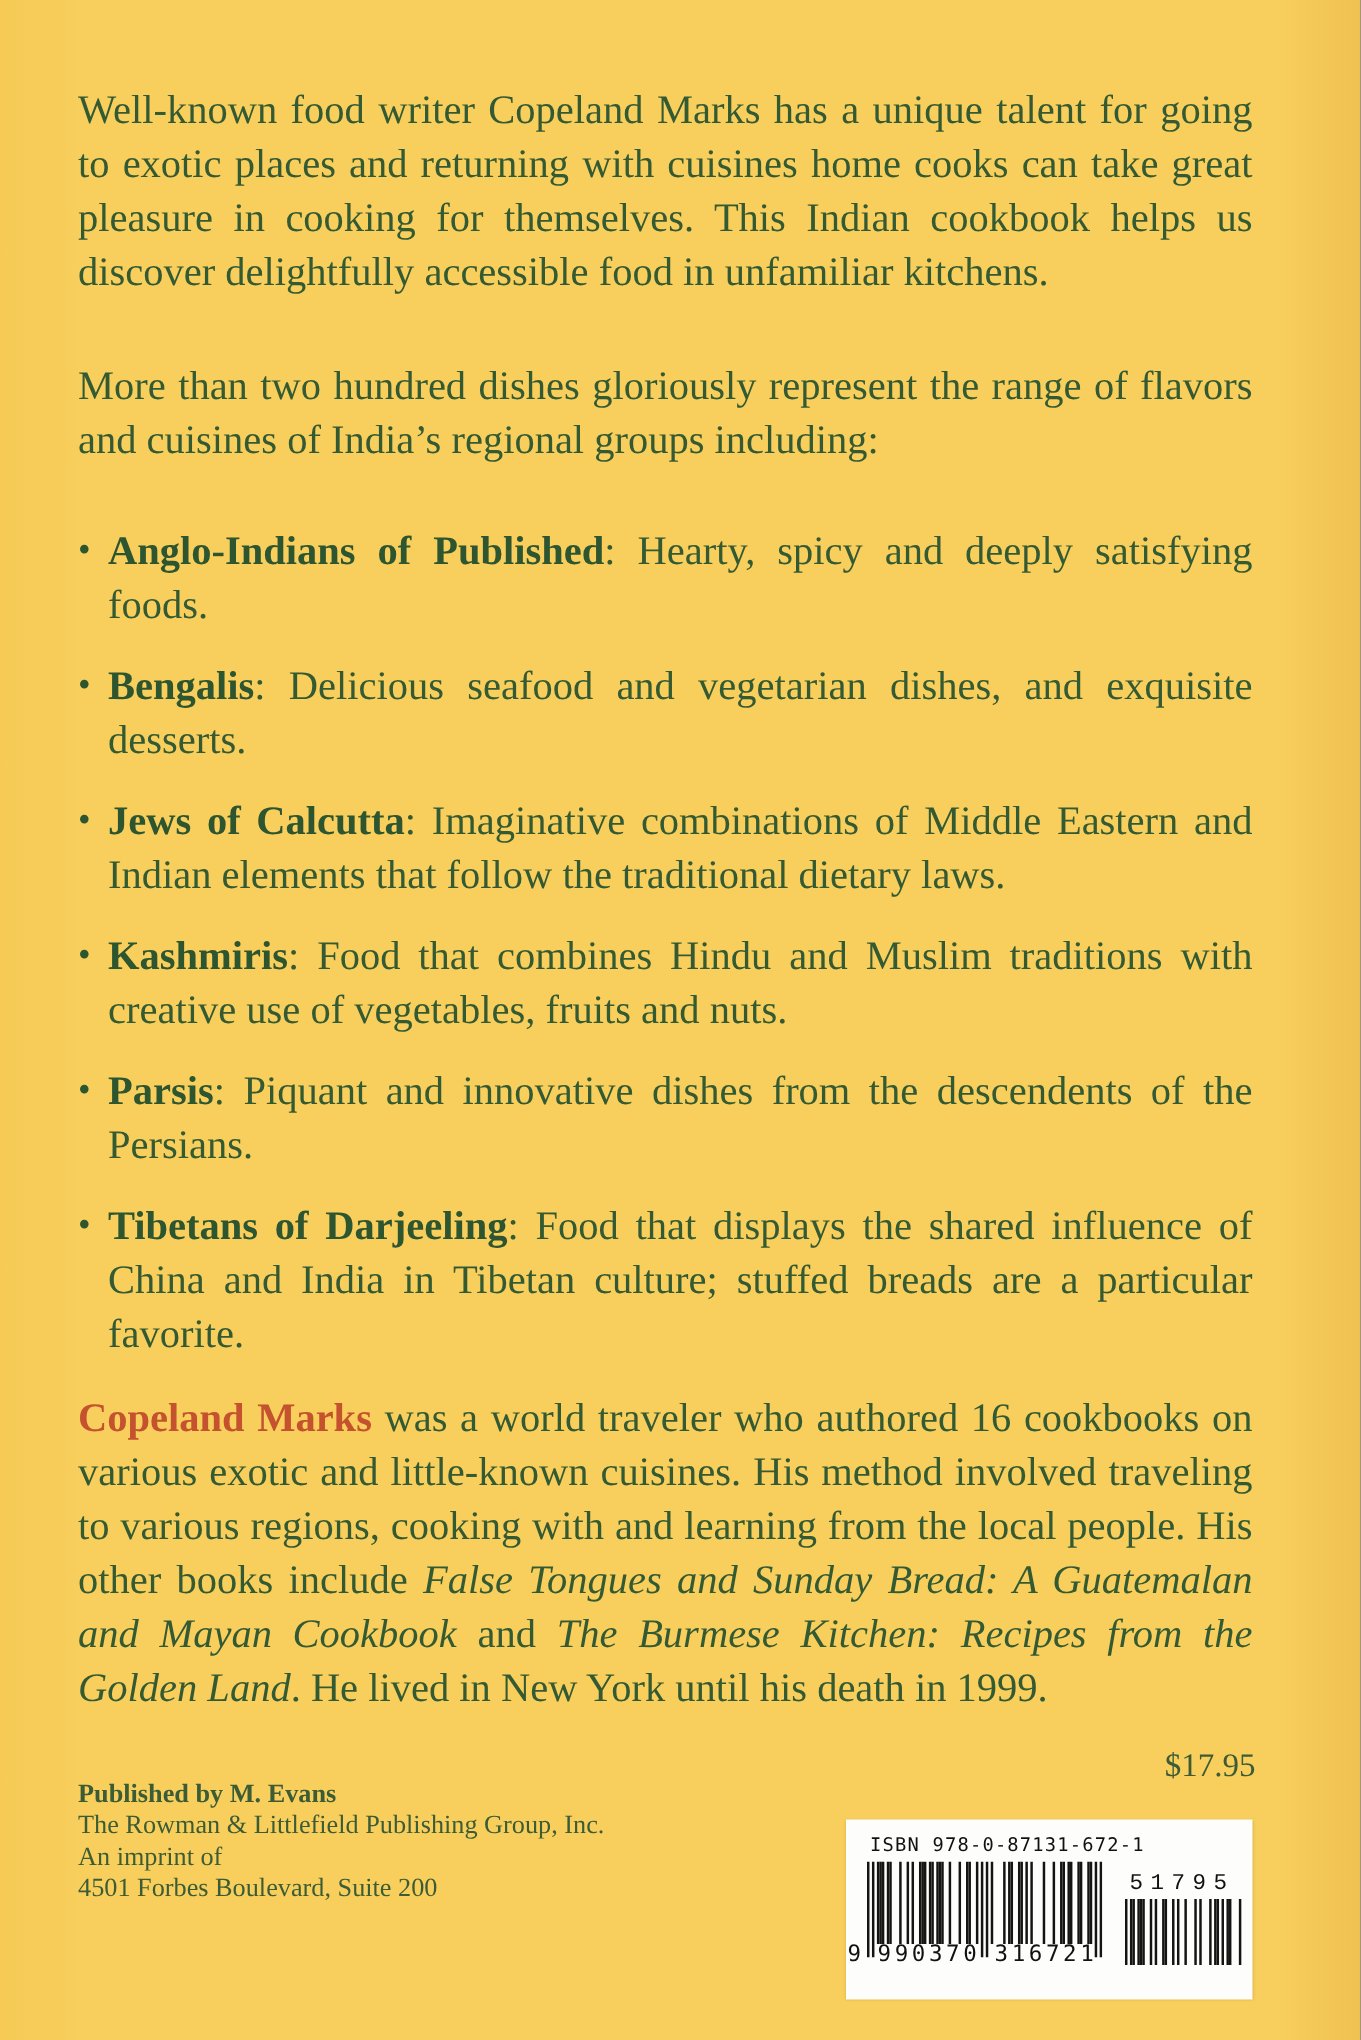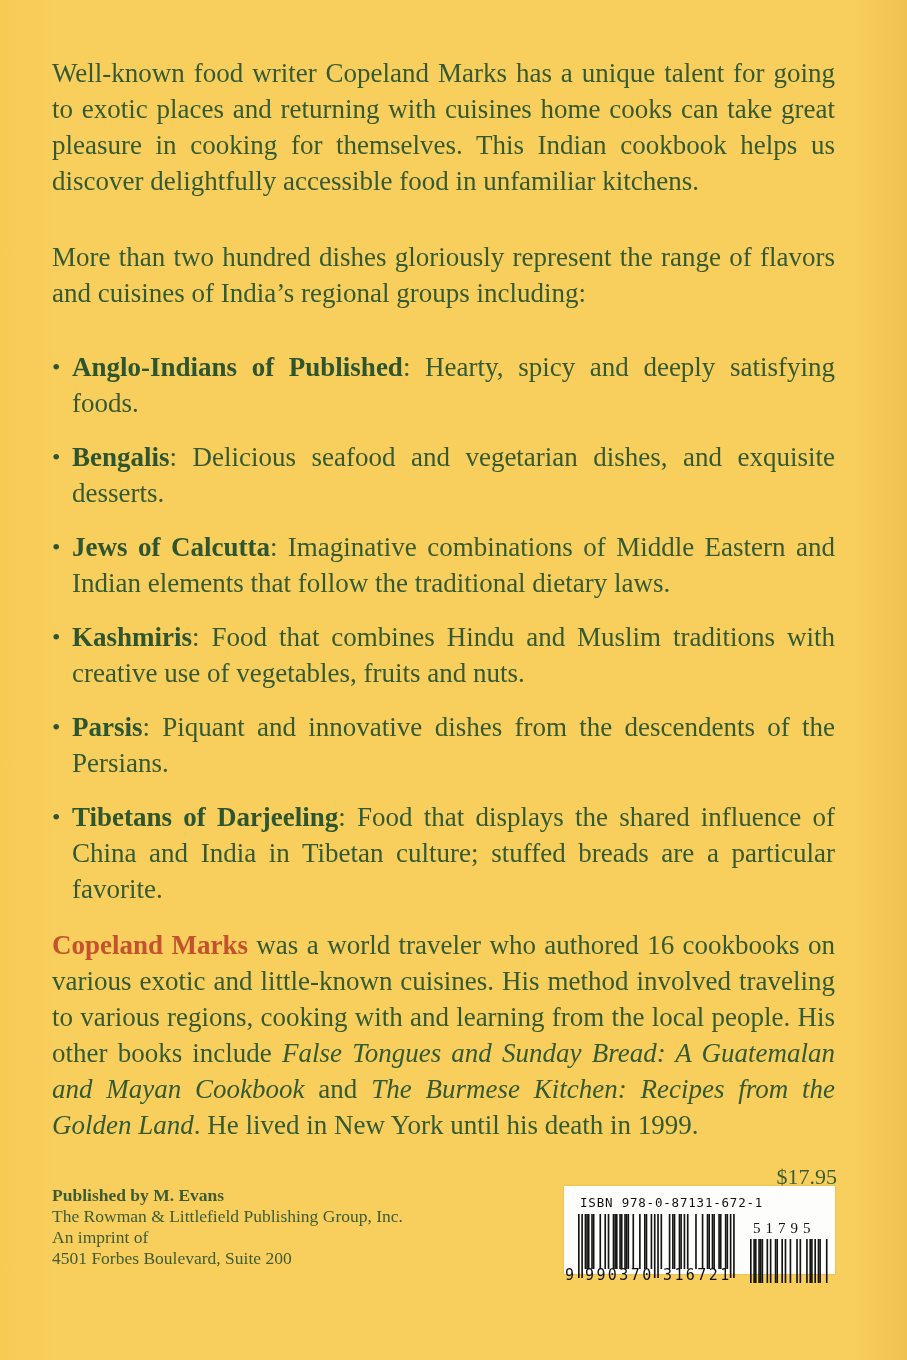--- a/index.html
+++ b/index.html
@@ -54,23 +54,23 @@
   .price{
     position:absolute;
     top:1164px;
     right:70px;
     font-size:22px;
     color:#3c5c35;
   }
   .barcode-box{
     position:absolute;
     left:564px;
-    top:1186px;
+    top:1213px;
     width:271px;
-    height:88px;
+    height:120px;
     background:#fdfdfb;
     box-shadow:0 0 2px rgba(0,0,0,.15);
   }
   .isbn-label{
     position:absolute;
     top:9px;left:16px;
     font-family:"DejaVu Sans Mono",monospace;
     font-size:12.5px;
     letter-spacing:.8px;
     color:#111;
@@ -84,21 +84,21 @@
     font-size:15px;
     color:#111;
     white-space:nowrap;
   }
   .d-left{left:-13px;top:52px;}
   .d-g1{left:7px;top:52px;letter-spacing:2.4px;}
   .d-g2{left:85px;top:52px;letter-spacing:2.4px;}
   .bc-addon{position:absolute;left:186px;top:34px;}
   .addon-digits{
     position:relative;
-    font-family:Liberation Serif, serif;
+    font-family:Liberation Mono, monospace;
     font-size:15px;
     letter-spacing:5px;
     color:#111;
     padding-left:3px;
     white-space:nowrap;
   }
   .bc-addon svg{display:block;margin-top:2px;}
 </style>
 </head>
 <body>

